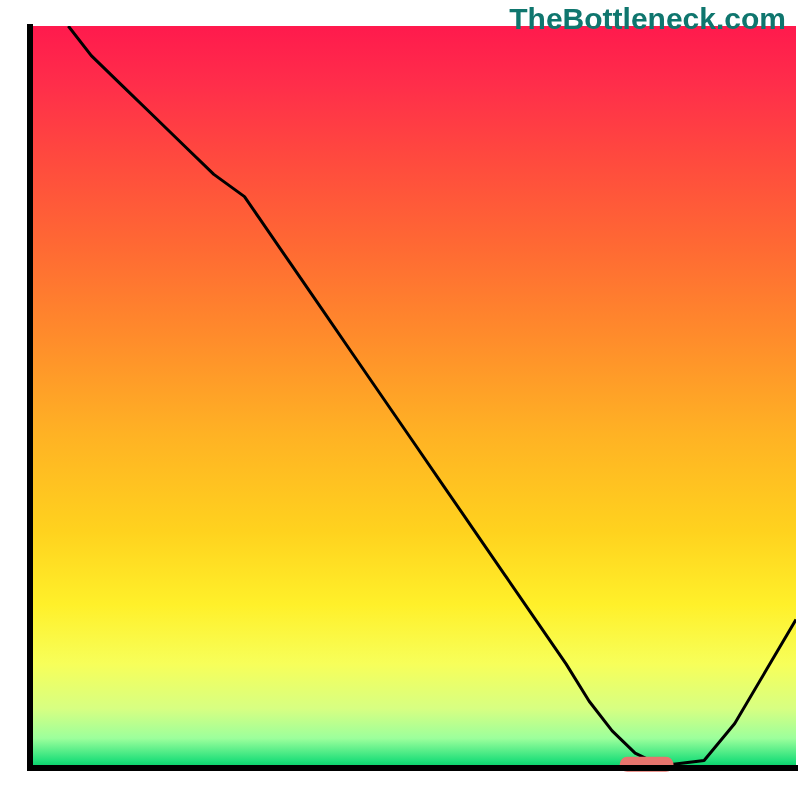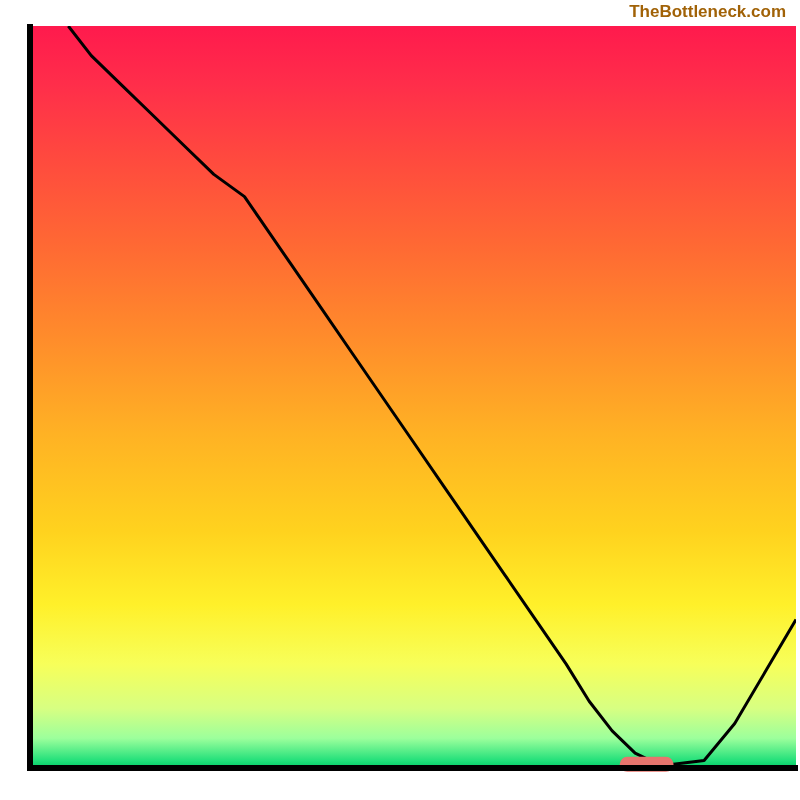--- a/index.html
+++ b/index.html
@@ -12,23 +12,23 @@
   }
   .container {
     position: relative;
     width: 800px;
     height: 800px;
   }
   .watermark {
     position: absolute;
     top: 2px;
     right: 14px;
-    font-size: 17px;
+    font-size: 30px;
     font-weight: bold;
-    color: #a16207;
+    color: #0f766e;
     z-index: 50;
   }
   svg {
     display: block;
   }
 </style>
 </head>
 <body>
 
 <div class="container">

